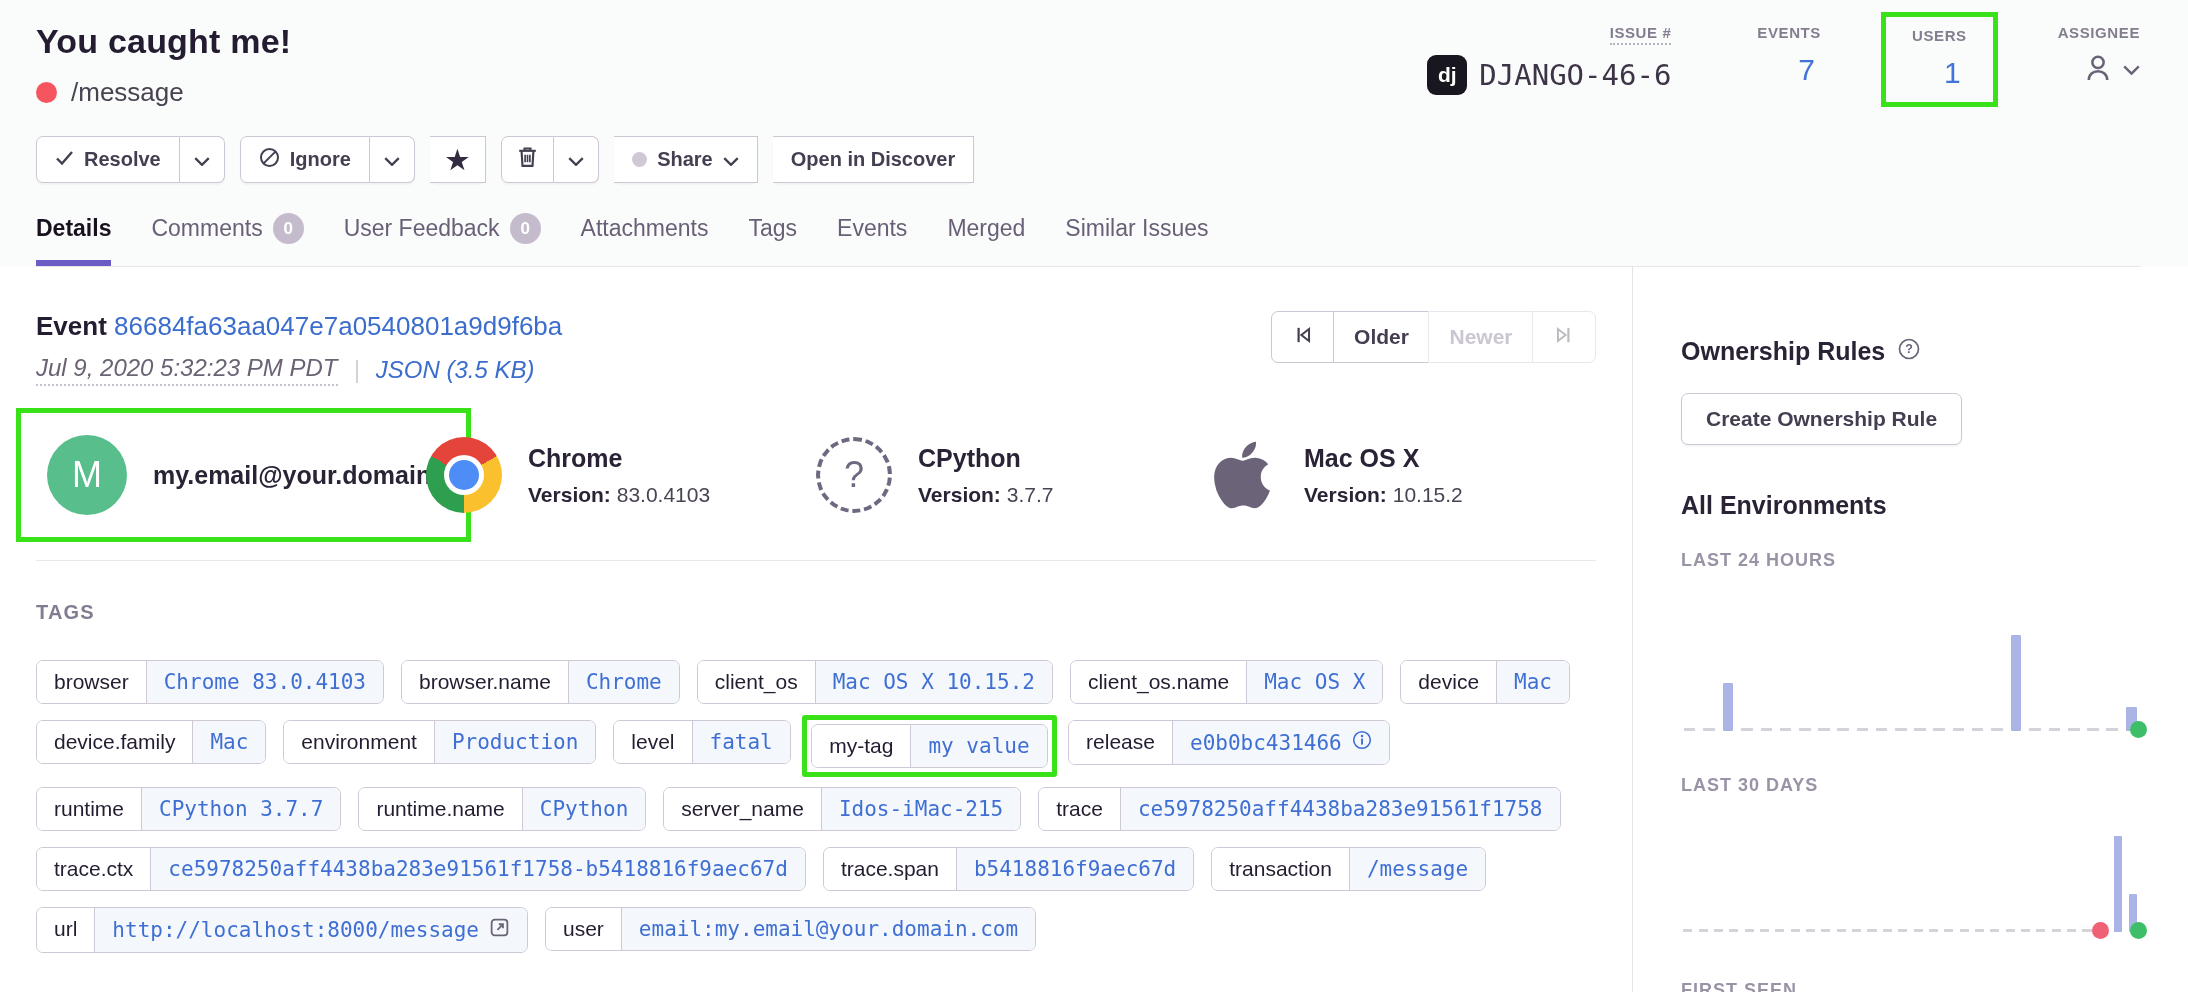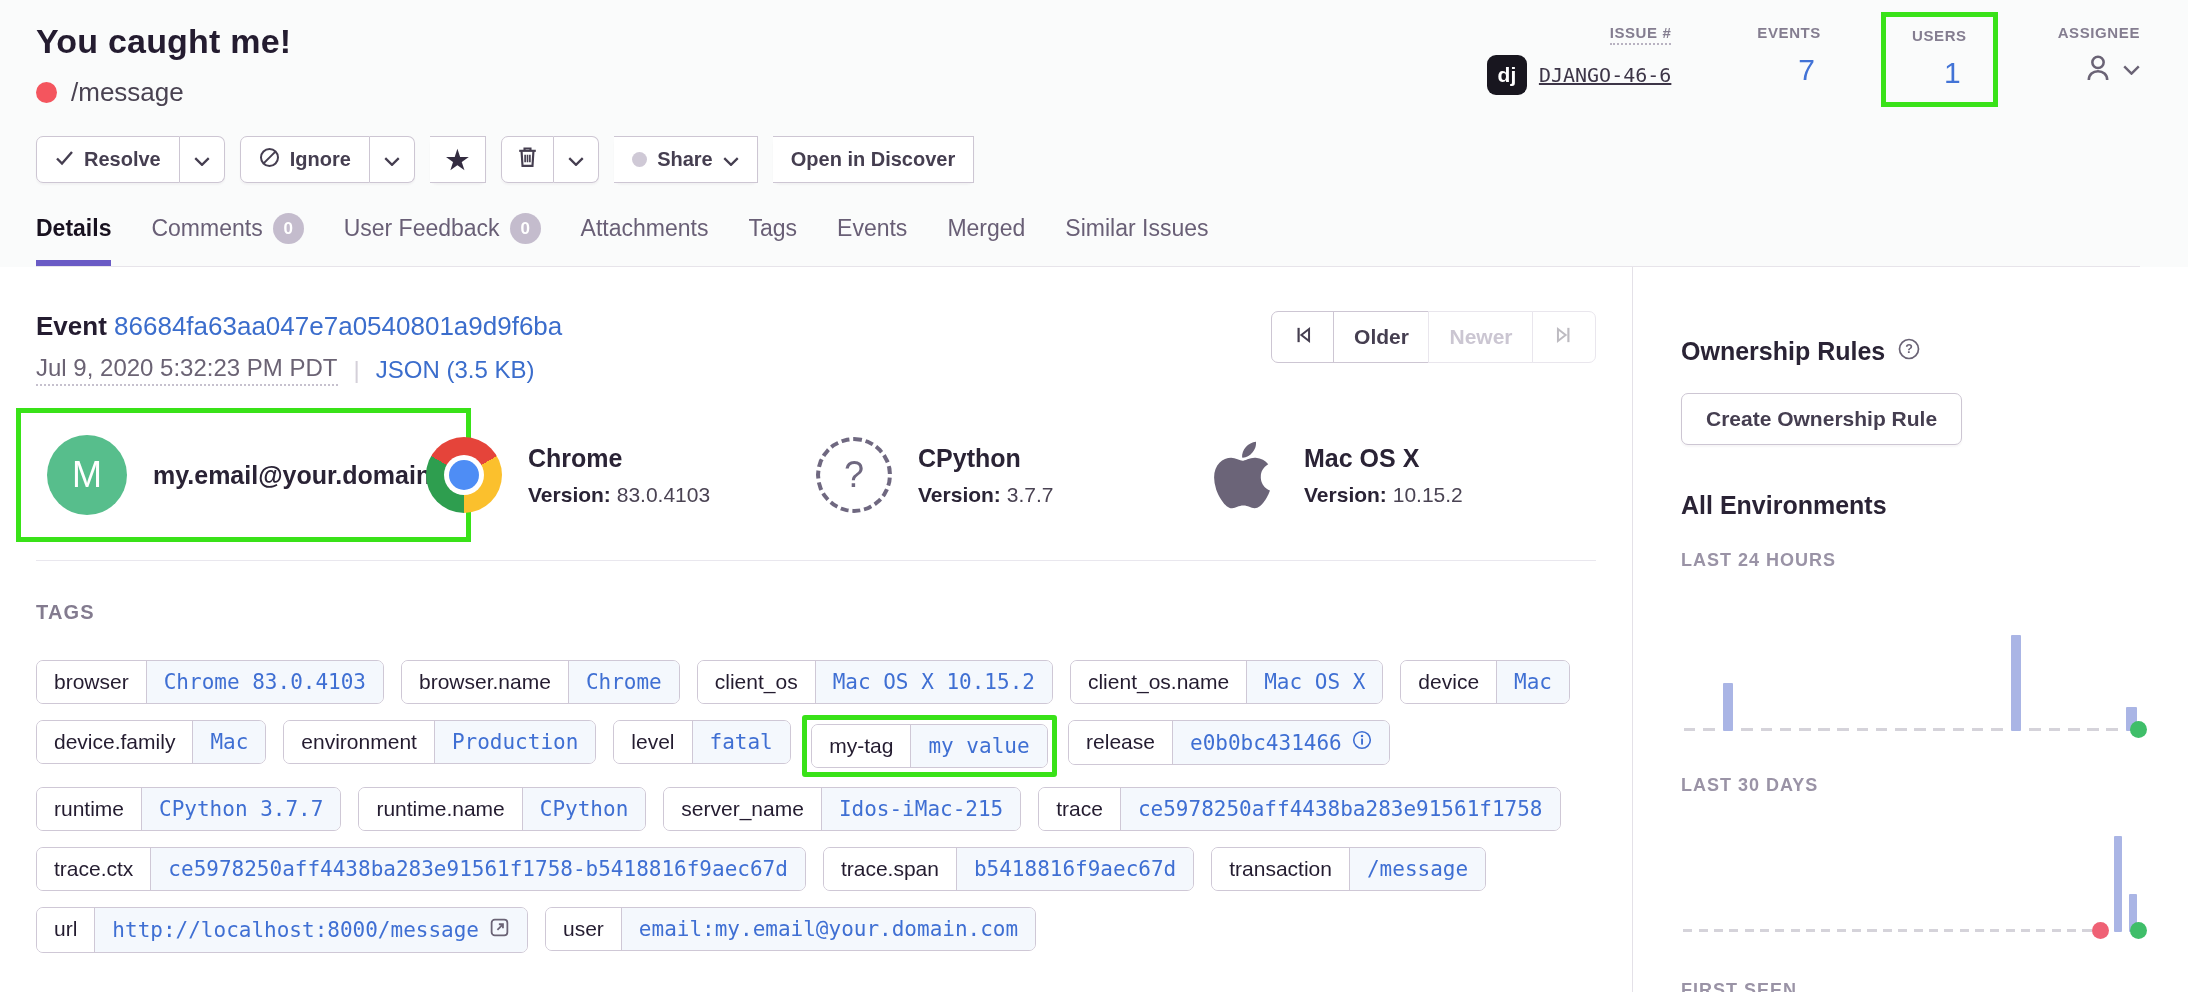--- a/index.html
+++ b/index.html
@@ -16,21 +16,21 @@
   .culprit { font-size:26px; color:#494251; }
 
   .stats { display:flex; gap:86px; padding-top:2px; }
   .stat-col { display:flex; flex-direction:column; align-items:flex-end; }
   .stat-label { font-size:15px; font-weight:700; color:#847d90; letter-spacing:.6px; }
   .stat-label.dotted { border-bottom:2px dotted #b8b2c1; padding-bottom:2px; }
   .stat-num { font-size:30px; color:#4273d6; margin-top:12px; padding-right:6px; }
   .issue-row { display:flex; align-items:center; gap:12px; margin-top:10px; }
   .dj-badge { width:40px; height:40px; border-radius:9px; background:#18161f; color:#fff;
     font-weight:700; font-size:21px; display:flex; align-items:center; justify-content:center; }
-  .issue-id { font-family:"DejaVu Sans Mono", monospace; font-size:20px; color:#3d3547;text-decoration:underline; }
+  .issue-id { font-family:"DejaVu Sans Mono", monospace; font-size:29px; color:#3d3547; }
   .assignee-row { display:flex; align-items:center; gap:8px; margin-top:10px; cursor:pointer; }
   .hl-users { border:5px solid #39e218; padding:10px 26px 12px; margin:-12px -26px 0; }
 
   
   .actions { display:flex; gap:15px; margin-top:28px; }
   .btn-group { display:flex; box-shadow:0 2px 2px rgba(40,30,60,.04); border-radius:7px; }
   .btn { background:#fff; border:1.5px solid #cdc6d3; padding:12px 18px; height:47px;
     display:flex; align-items:center; gap:10px; font-size:20px; font-weight:700; color:#453e50;
     cursor:pointer; border-radius:7px; }
   .btn-group .btn:first-child { border-top-right-radius:0; border-bottom-right-radius:0; }
@@ -49,21 +49,21 @@
     min-width:31px; height:31px; display:flex; align-items:center; justify-content:center; padding:0 8px; }
 
   
   .body { flex:1; display:flex; min-height:0; }
   .main { flex:1; padding:44px 36px 0; min-width:0; }
 
   .event-header { display:flex; justify-content:space-between; align-items:flex-start; }
   .event-line1 { font-size:26px; }
   .event-word { font-weight:700; color:#241c30; }
   a.link, .link { color:#3b6dcc; text-decoration:none; cursor:pointer; }
-  .event-line2 { margin-top:12px; font-size:24px; display:flex; align-items:center; gap:16px; }
+  .event-line2 { margin-top:12px; font-size:24px; display:flex; align-items:center; gap:16px;font-style:italic; }
   .event-date { color:#6b6374; border-bottom:2px dotted #c6c1ce; padding-bottom:2px; }
   .sep { color:#d4d0d9; }
 
   .pager { display:flex; }
   .pbtn { background:#fff; border:1.5px solid #cdc6d3; height:52px; min-width:58px; padding:0 20px;
     display:flex; align-items:center; justify-content:center; font-size:21px; font-weight:700;
     color:#453e50; cursor:pointer; margin-left:-1.5px; }
   .pbtn:first-child { border-radius:7px 0 0 7px; margin-left:0; }
   .pbtn:last-child { border-radius:0 7px 7px 0; }
   .pbtn.disabled { color:#cbc6d2; border-color:#e9e6ed; cursor:default; }

